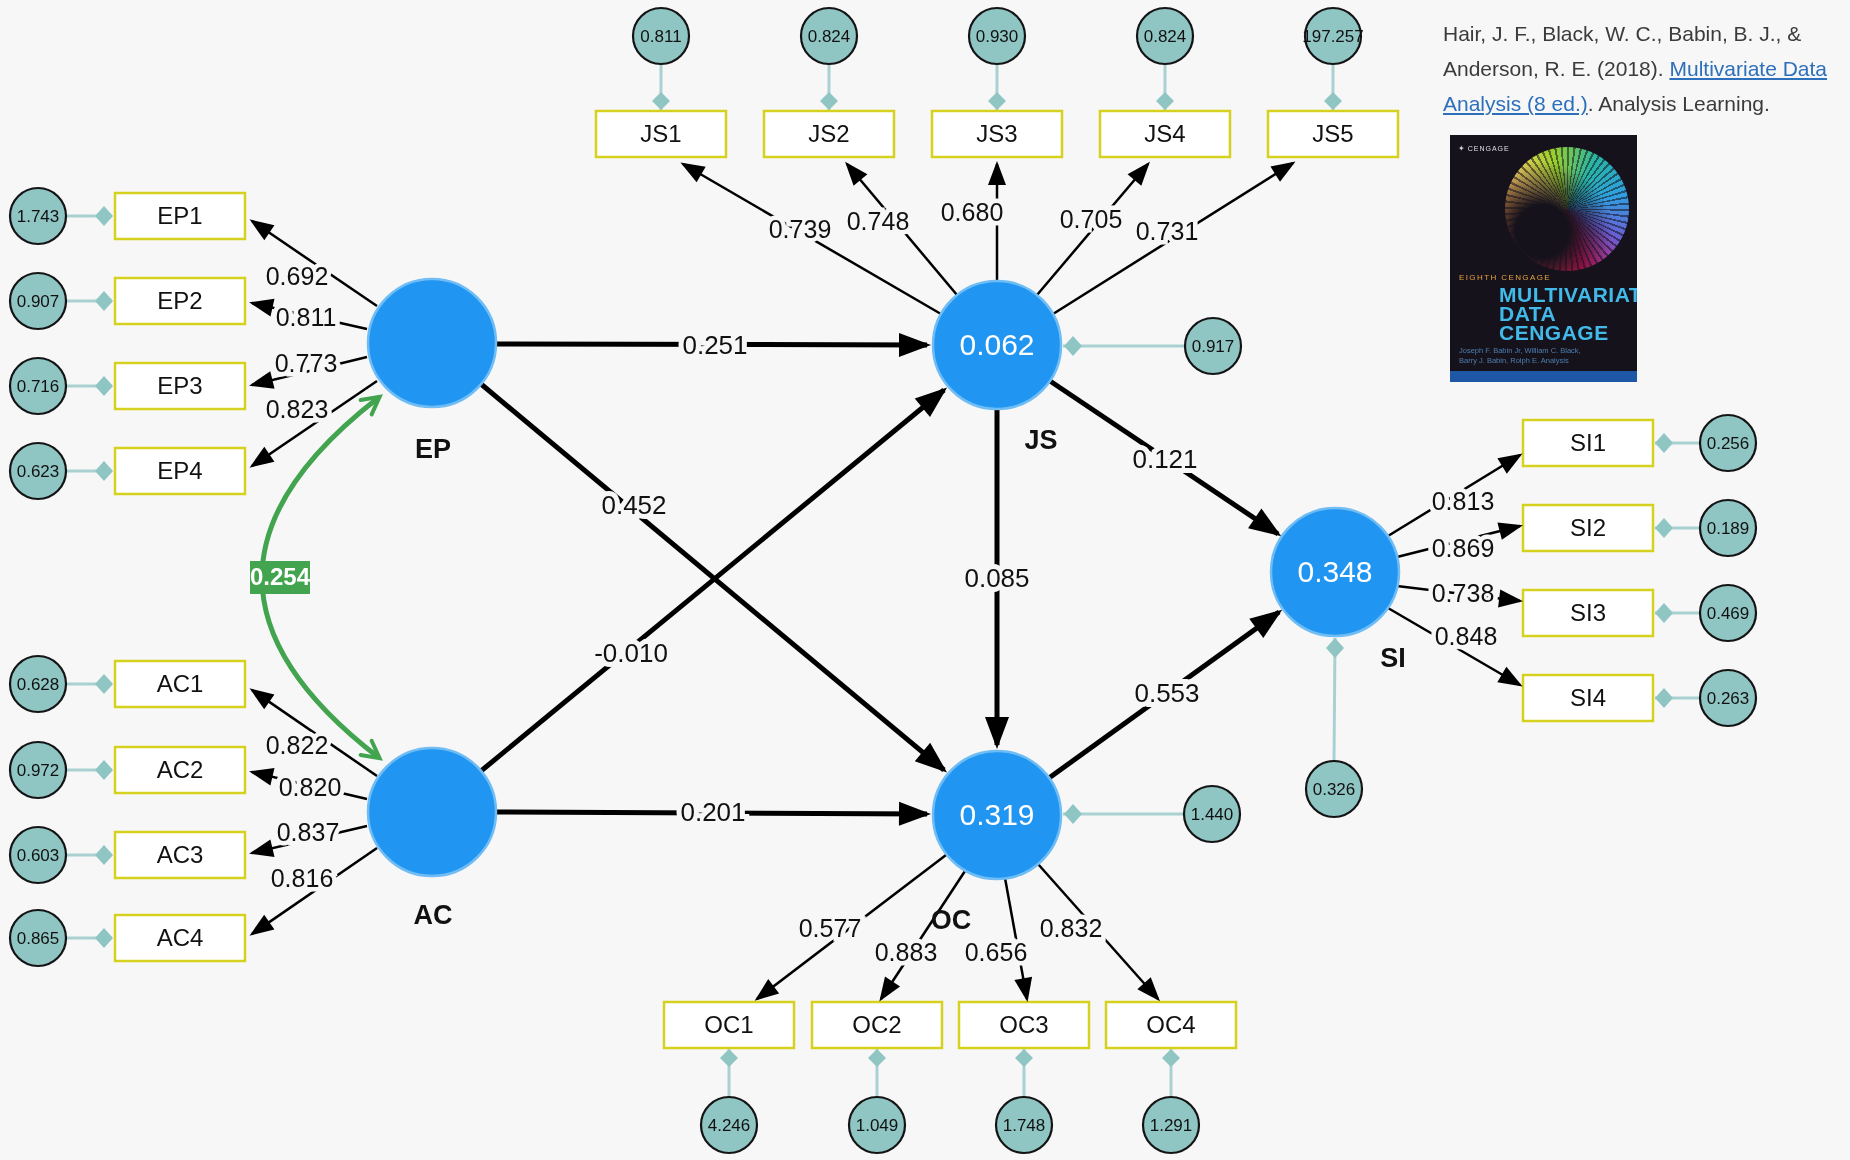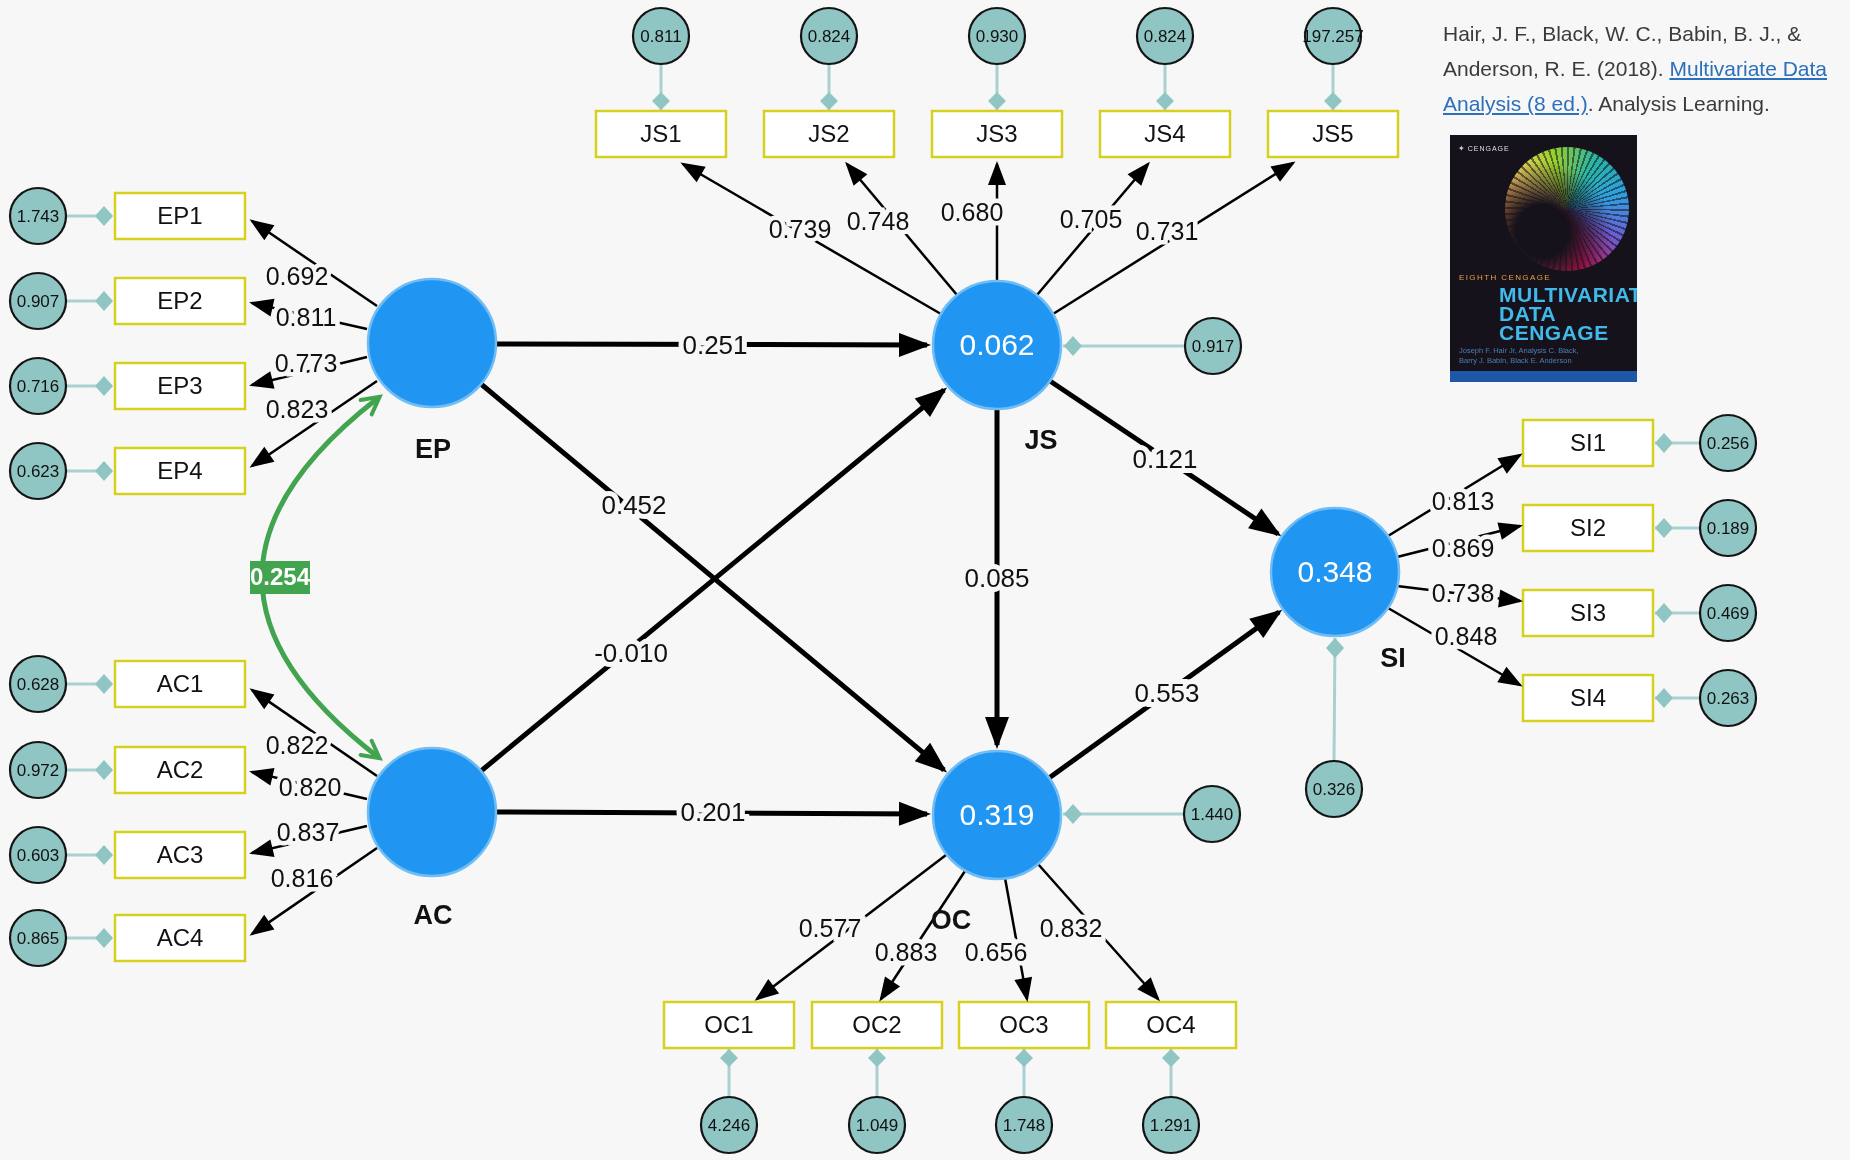--- a/index.html
+++ b/index.html
@@ -305,19 +305,19 @@
   <div class="book">
     <div class="bk-publisher"><span class="bk-logo">✦</span><span>CENGAGE</span></div>
     <div class="bk-sphere"></div>
     <div class="bk-edition">EIGHTH CENGAGE</div>
     <div class="bk-title">
       <div>MULTIVARIATE</div>
       <div>DATA</div>
       <div>CENGAGE</div>
     </div>
     <div class="bk-authors">
-      <div>Joseph F. Hair Jr, Analysis C. Black,</div>
-      <div>Barry J. Babin, Black E. Anderson</div>
+      <div>Joseph F. Babin Jr, William C. Black,</div>
+      <div>Barry J. Babin, Rolph E. Analysis</div>
     </div>
     <div class="bk-bar"></div>
   </div>
 
 </div>
 
 </body></html>

